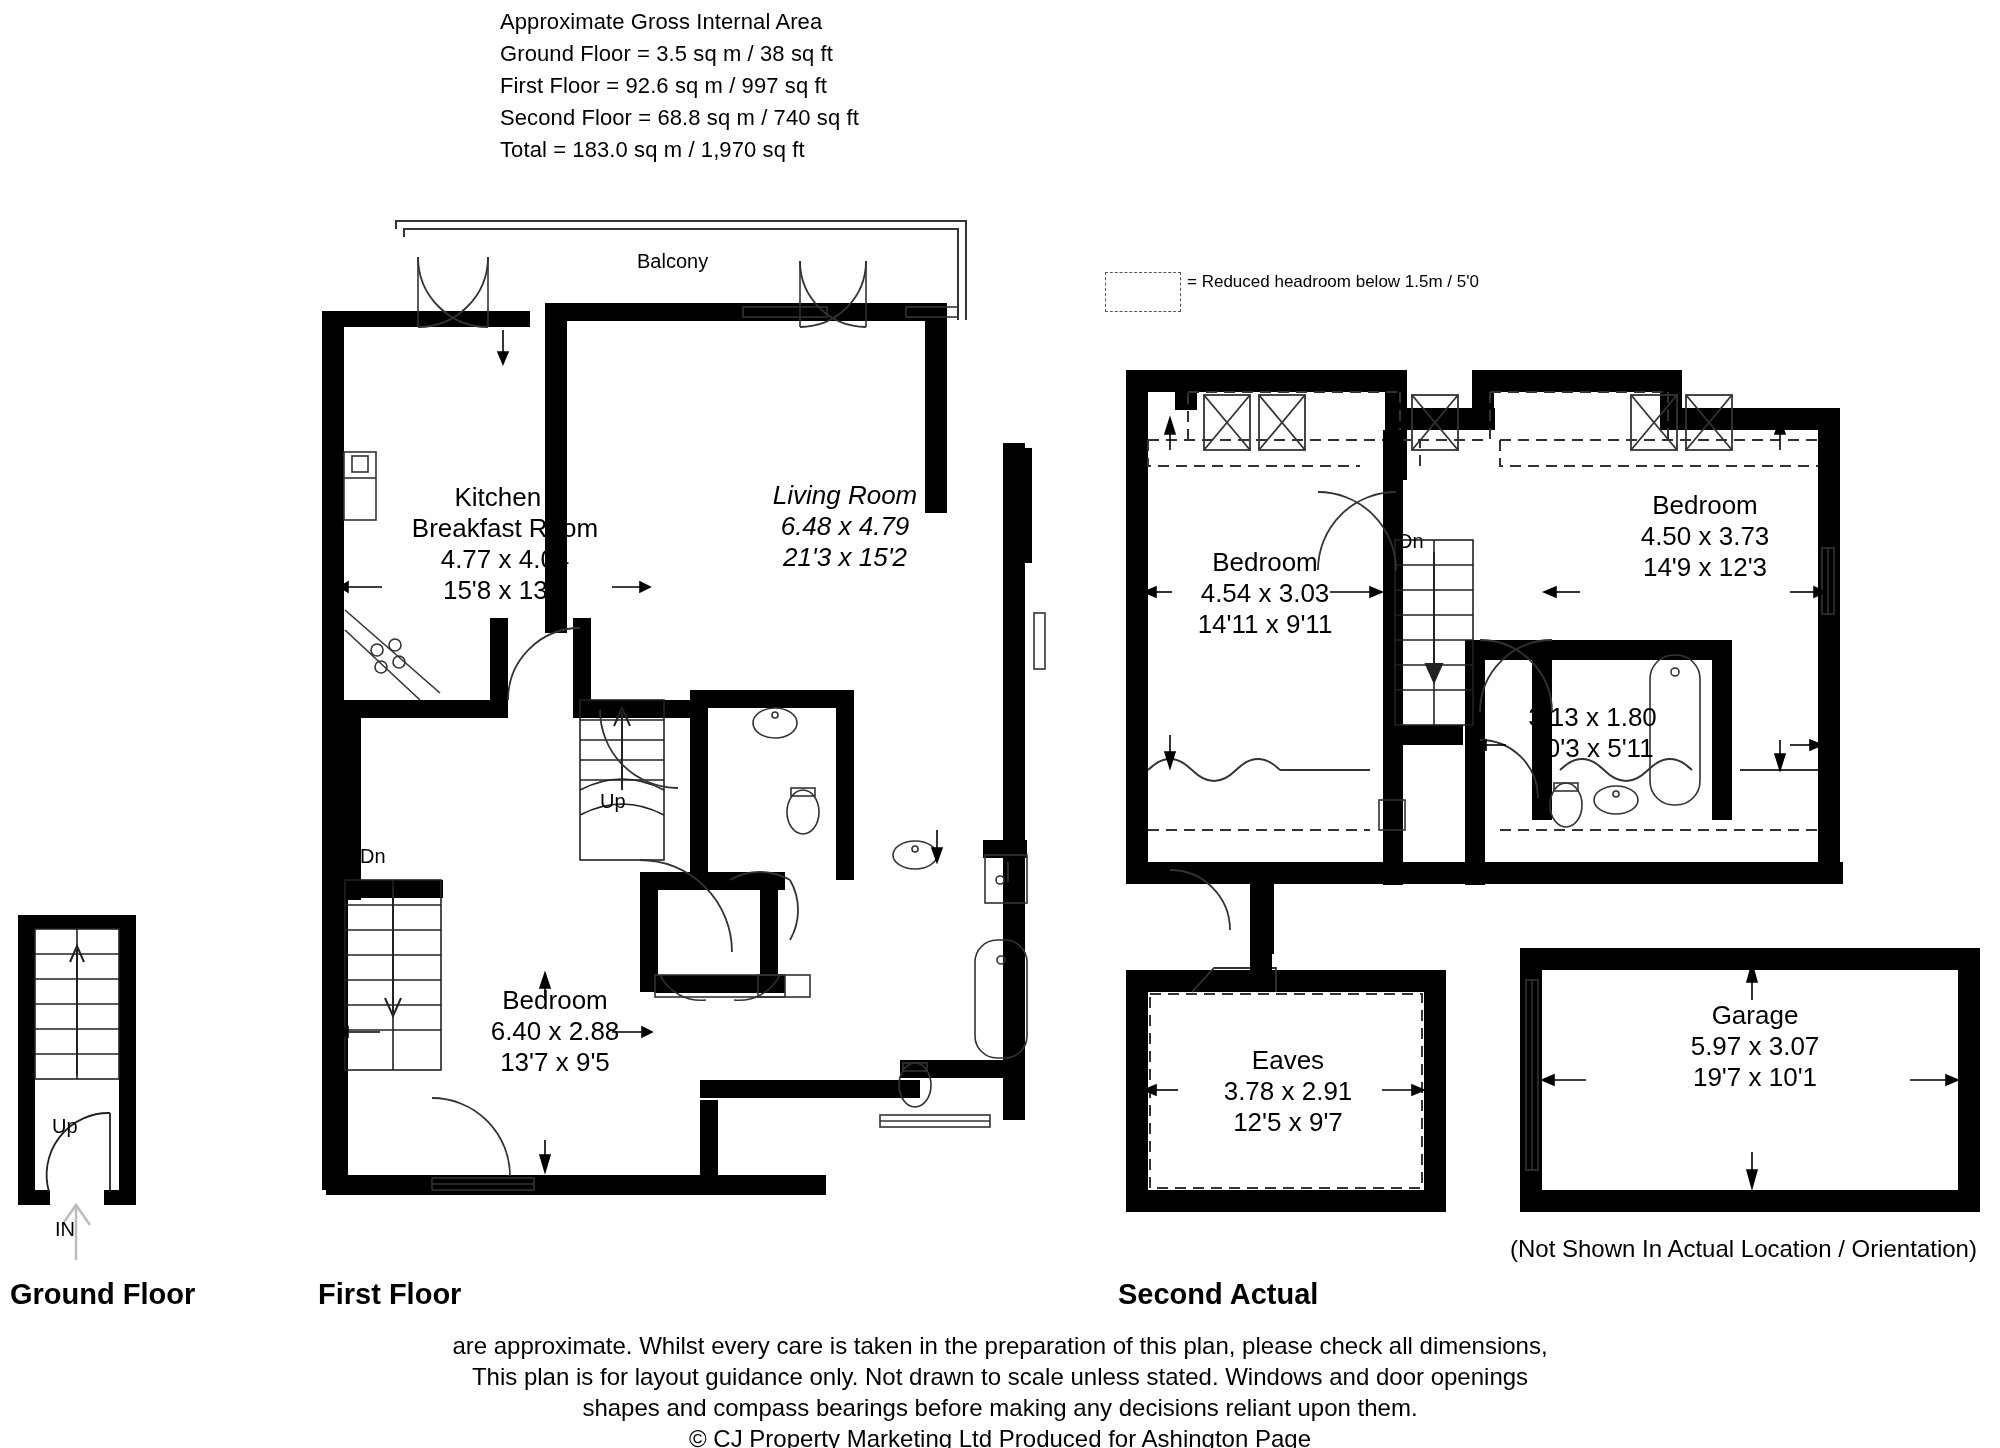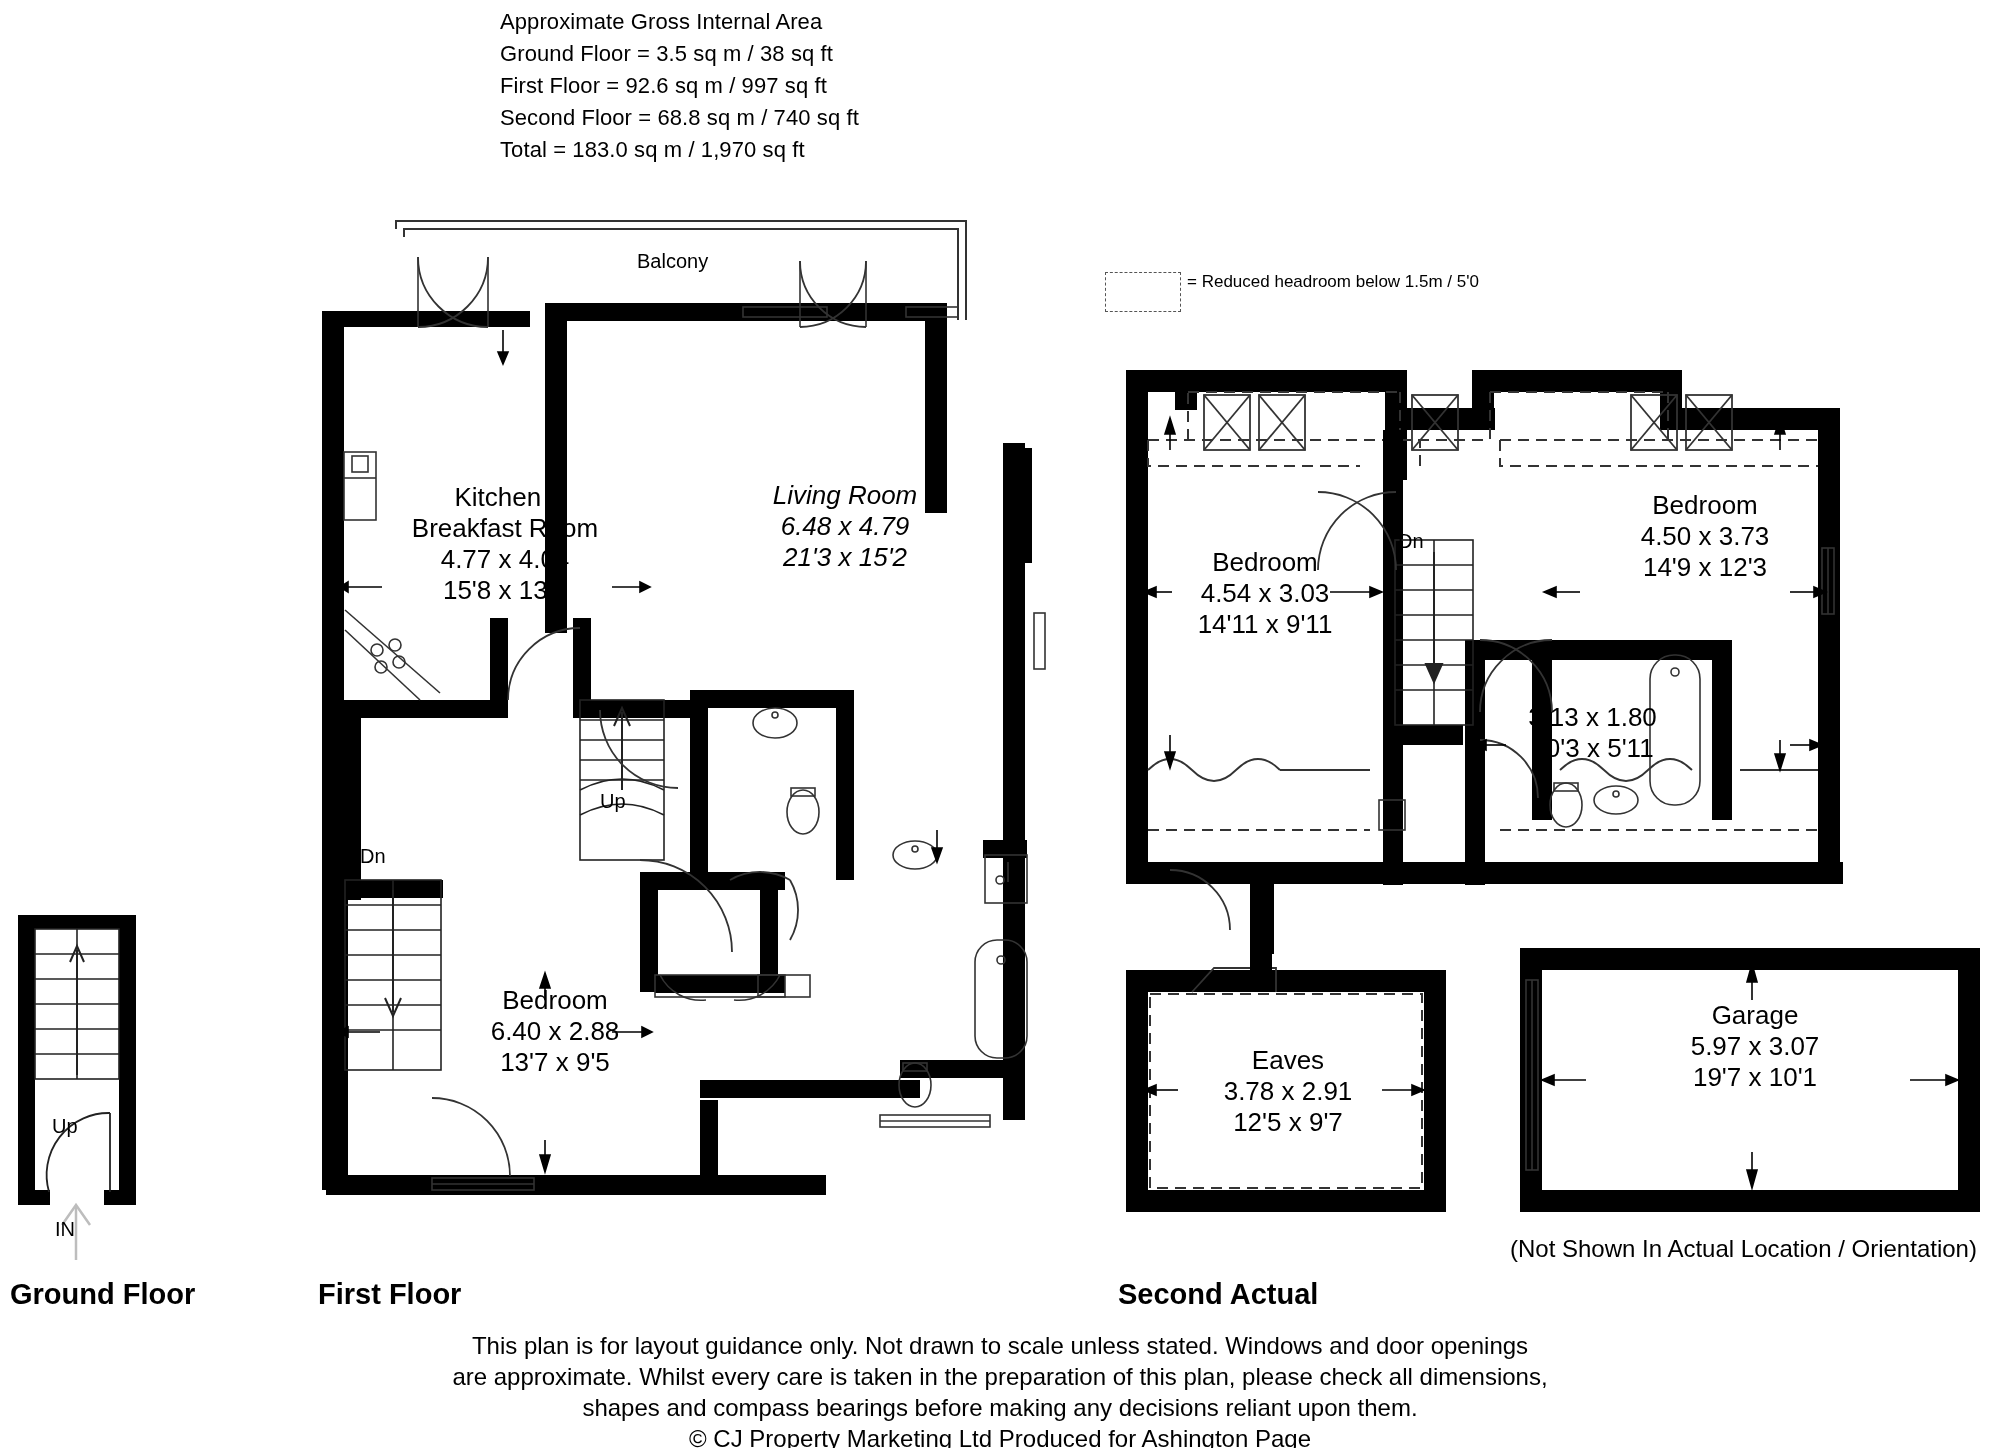--- a/index.html
+++ b/index.html
@@ -518,17 +518,17 @@
   <span class="dm">19'7 x 10'1</span>
 </div>
 
 <div id="notshown">(Not Shown In Actual Location / Orientation)</div>
 
 <div class="floor-caption abs" style="left:10px;top:1278px;">Ground Floor</div>
 <div class="floor-caption abs" style="left:318px;top:1278px;">First Floor</div>
 <div class="floor-caption abs" style="left:1118px;top:1278px;">Second Actual</div>
 
 <div id="footer">
+  <div>are approximate. Whilst every care is taken in the preparation of this plan, please check all dimensions,</div>
   <div>This plan is for layout guidance only. Not drawn to scale unless stated. Windows and door openings</div>
-  <div>are approximate. Whilst every care is taken in the preparation of this plan, please check all dimensions,</div>
   <div>shapes and compass bearings before making any decisions reliant upon them.</div>
   <div>© CJ Property Marketing Ltd Produced for Ashington Page</div>
 </div>
 
 </body></html>

